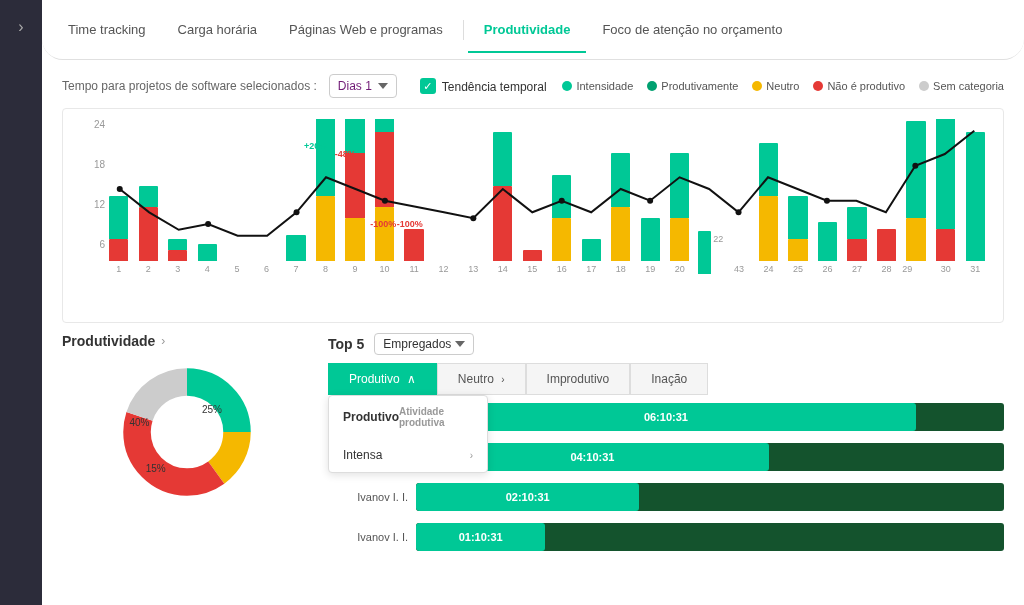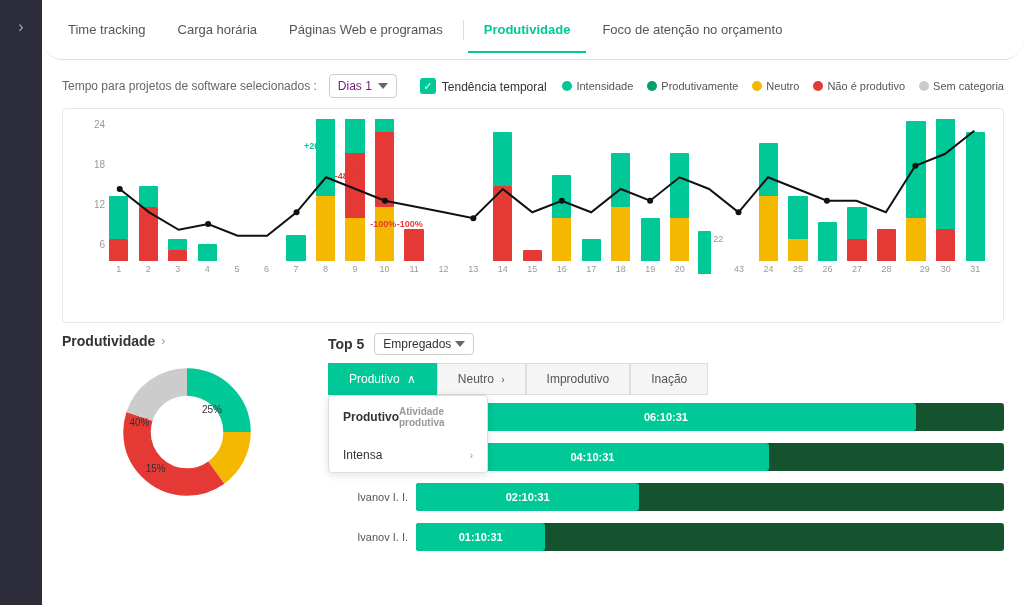--- a/index.html
+++ b/index.html
@@ -584,21 +584,21 @@
                   <div style="width: 70%; height: 32.3077px; background: rgb(0, 200, 150); border-radius: 1px 1px 0px 0px;"></div>
                 </div>
                 <div class="bar-label">27</div>
               </div>
               <div class="bar-group" style="display: flex; flex-direction: column; align-items: center; flex: 1 1 0%; justify-content: flex-end;">
                 <div style="display: flex; flex-direction: column-reverse; align-items: center; width: 100%;">
                   <div style="width: 70%; height: 32.3077px; background: rgb(229, 57, 53); border-radius: 1px 1px 0px 0px;"></div>
                 </div>
                 <div class="bar-label">28</div>
               </div>
-              <div class="bar-group" style="display: flex; flex-direction: column; align-items: flex-end; flex: 1 1 0%; justify-content: flex-end;">
+              <div class="bar-group" style="display: flex; flex-direction: column; align-items: flex-start; flex: 1 1 0%; justify-content: flex-end;">
                 <div style="display: flex; flex-direction: column-reverse; align-items: center; width: 100%;">
                   <div style="width: 70%; height: 43.0769px; background: rgb(245, 184, 0); border-radius: 1px 1px 0px 0px;"></div>
                   <div style="width: 70%; height: 96.9231px; background: rgb(0, 200, 150); border-radius: 1px 1px 0px 0px;"></div>
                 </div>
                 <div class="bar-label">29</div>
               </div>
               <div class="bar-group" style="display: flex; flex-direction: column; align-items: center; flex: 1 1 0%; justify-content: flex-end;">
                 <div style="display: flex; flex-direction: column-reverse; align-items: center; width: 100%;">
                   <div style="width: 70%; height: 32.3077px; background: rgb(229, 57, 53); border-radius: 1px 1px 0px 0px;"></div>
                   <div style="width: 70%; height: 140px; background: rgb(0, 200, 150); border-radius: 1px 1px 0px 0px;"></div>
@@ -607,21 +607,21 @@
               </div>
               <div class="bar-group" style="display: flex; flex-direction: column; align-items: center; flex: 1 1 0%; justify-content: space-between;">
                 <div style="display: flex; flex-direction: column-reverse; align-items: center; width: 100%;">
                   <div style="width: 70%; height: 129.231px; background: rgb(0, 200, 150); border-radius: 1px 1px 0px 0px;"></div>
                 </div>
                 <div class="bar-label">31</div>
               </div>
             </div>
 
           <div class="annotation green" style="position:absolute;top:22px;left:22.5%;font-size:9px;">+20%</div>
-          <div class="annotation red" style="position:absolute;top:52px;left:26%;font-size:9px;">-48%</div>
+          <div class="annotation red" style="position:absolute;top:30px;left:26%;font-size:9px;">-48%</div>
           <div class="annotation red" style="position:absolute;top:100px;left:30%;font-size:9px;">-100%</div>
           <div class="annotation red" style="position:absolute;top:100px;left:33%;font-size:9px;">-100%</div>
           <svg class="line-svg" id="line-svg">
               <path d="M14.7,70.0 L44.2,93.3 L73.7,110.8 L103.1,105.0 L132.6,116.7 L162.1,116.7 L191.5,93.3 L221.0,58.3 L250.5,70.0 L279.9,81.7 L309.4,87.5 L338.9,93.3 L368.3,99.2 L397.8,70.0 L427.3,93.3 L456.7,81.7 L486.2,93.3 L515.7,70.0 L545.1,81.7 L574.6,58.3 L604.1,70.0 L633.5,93.3 L663.0,58.3 L692.5,70.0 L721.9,81.7 L751.4,81.7 L780.9,93.3 L810.3,46.7 L839.8,35.0 L869.3,11.7" fill="none" stroke="#111" stroke-width="2"></path>
               <circle cx="14.733333333333333" cy="70" r="3" fill="#111"></circle>
               <circle cx="103.13333333333334" cy="105" r="3" fill="#111"></circle>
               <circle cx="191.53333333333333" cy="93.33333333333334" r="3" fill="#111"></circle>
               <circle cx="279.93333333333334" cy="81.66666666666666" r="3" fill="#111"></circle>
               <circle cx="368.33333333333337" cy="99.16666666666666" r="3" fill="#111"></circle>
               <circle cx="456.7333333333334" cy="81.66666666666666" r="3" fill="#111"></circle>

